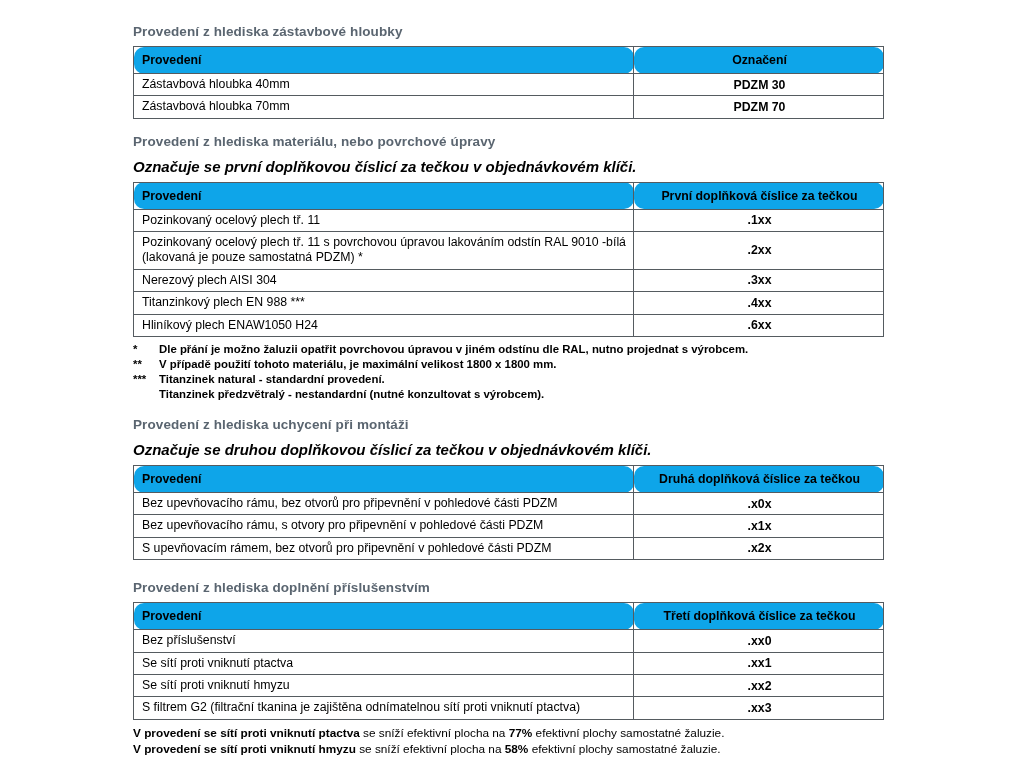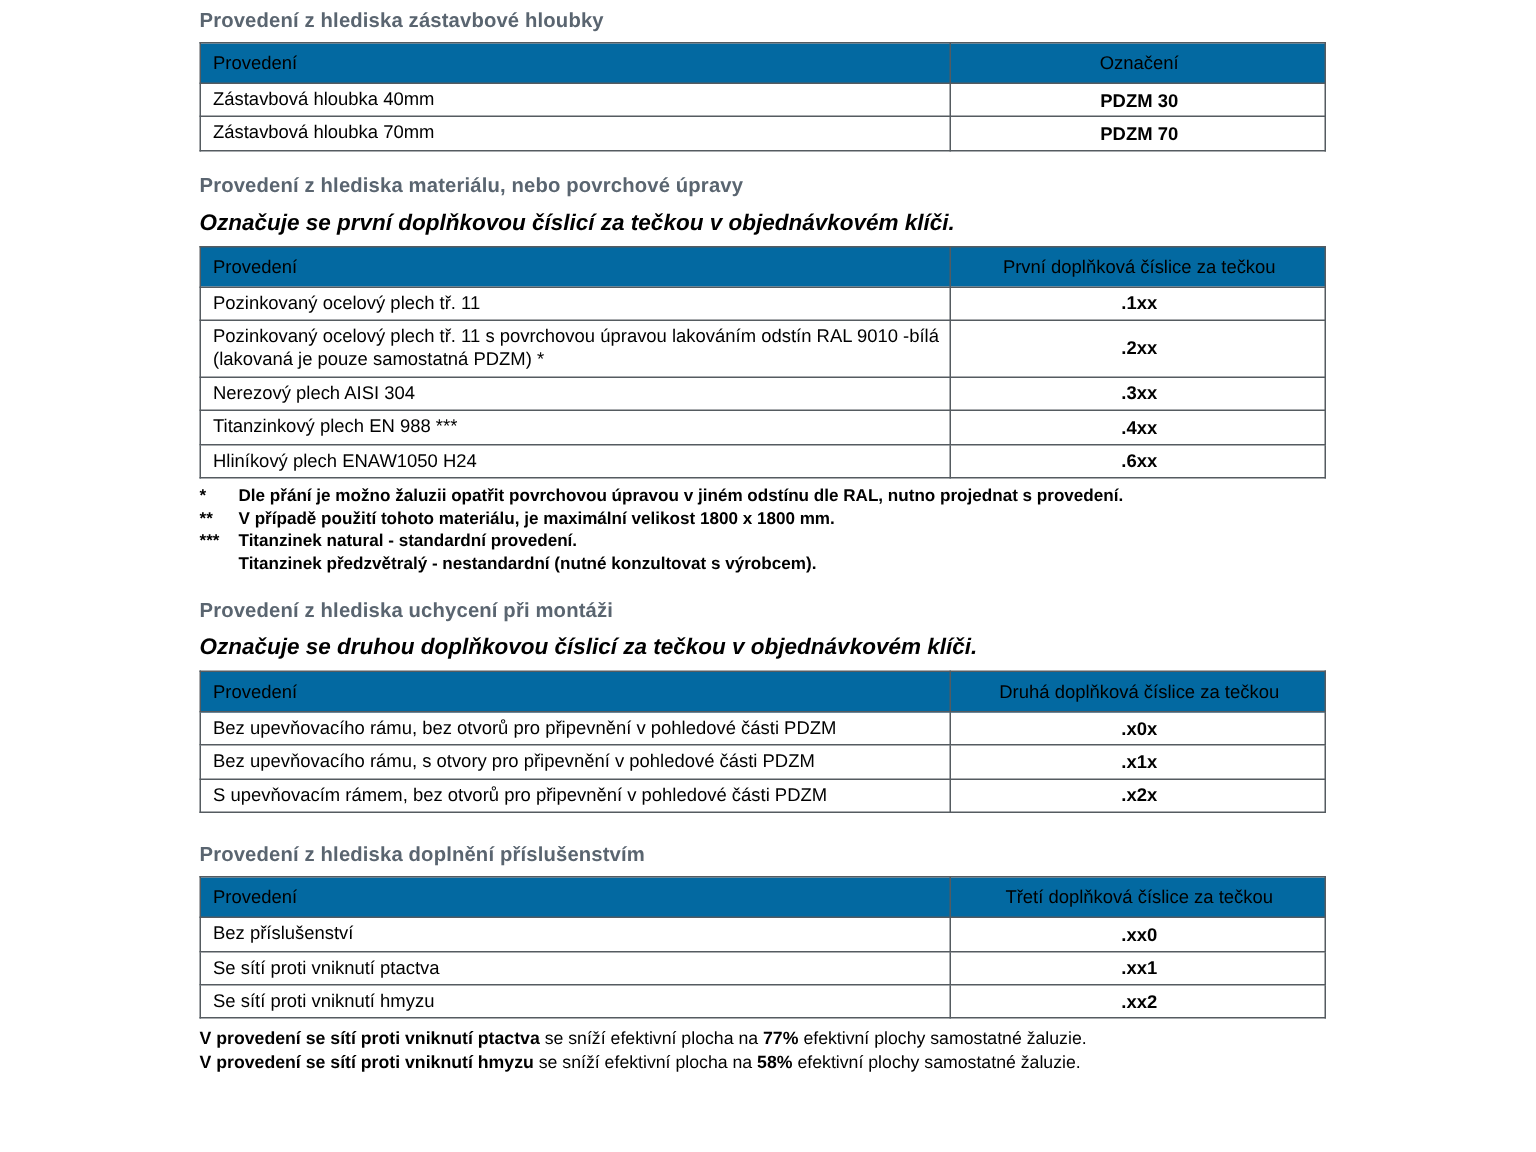--- a/index.html
+++ b/index.html
@@ -12,21 +12,21 @@
     height: 768px;
     font-family: "Liberation Sans", sans-serif;
     color: #000000;
     overflow: hidden;
   }
   .page {
     position: relative;
     width: 1024px;
     height: 768px;
     box-sizing: border-box;
-    padding: 6px 140px 0 133px;
+    padding: 24px 140px 0 133px;
   }
   h2.section-title {
     font-size: 13.5px;
     font-weight: bold;
     color: #5a6570;
     margin: 0 0 7px 0;
     letter-spacing: 0.1px;
   }
   .section {
     margin-bottom: 2px;
@@ -43,23 +43,24 @@
     width: 750px;
     table-layout: fixed;
   }
   table.spec th, table.spec td {
     border: 1px solid #555b60;
     font-size: 12.3px;
     padding: 3px 6px 3px 8px;
     vertical-align: middle;
   }
   table.spec thead th {
-    background: #0369a1;
-    font-weight: normal;
+    background: #0ea5e9;
+    font-weight: bold;
     height: 20px;
+    border-radius: 10px;
   }
   table.spec thead th.col-left {
     text-align: left;
   }
   table.spec thead th.col-right {
     text-align: center;
   }
   table.spec tbody td.c-left {
     text-align: left;
     line-height: 1.25;
@@ -160,21 +161,21 @@
         </tr>
         <tr>
           <td class="c-left">Hliníkový plech ENAW1050 H24</td>
           <td class="c-right">.6xx</td>
         </tr>
       </tbody>
     </table>
     <div class="footnotes">
       <div class="fn">
         <span class="mark">*</span>
-        <span class="txt">Dle přání je možno žaluzii opatřit povrchovou úpravou v jiném odstínu dle RAL, nutno projednat s provedení.</span>
+        <span class="txt">Dle přání je možno žaluzii opatřit povrchovou úpravou v jiném odstínu dle RAL, nutno projednat s výrobcem.</span>
       </div>
       <div class="fn">
         <span class="mark">**</span>
         <span class="txt">V případě použití tohoto materiálu, je maximální velikost 1800 x 1800 mm.</span>
       </div>
       <div class="fn">
         <span class="mark">***</span>
         <span class="txt">Titanzinek natural - standardní provedení.</span>
       </div>
       <div class="fn indent">
@@ -234,20 +235,24 @@
           <td class="c-right">.xx0</td>
         </tr>
         <tr>
           <td class="c-left">Se sítí proti vniknutí ptactva</td>
           <td class="c-right">.xx1</td>
         </tr>
         <tr>
           <td class="c-left">Se sítí proti vniknutí hmyzu</td>
           <td class="c-right">.xx2</td>
         </tr>
+        <tr>
+          <td class="c-left">S filtrem G2 (filtrační tkanina je zajištěna odnímatelnou sítí proti vniknutí ptactva)</td>
+          <td class="c-right">.xx3</td>
+        </tr>
       </tbody>
     </table>
     <div class="closing">
       <div>
         <span class="b">V provedení se sítí proti vniknutí ptactva</span><span> se sníží efektivní plocha na </span><span class="b">77%</span><span> efektivní plochy samostatné žaluzie.</span>
       </div>
       <div>
         <span class="b">V provedení se sítí proti vniknutí hmyzu</span><span> se sníží efektivní plocha na </span><span class="b">58%</span><span> efektivní plochy samostatné žaluzie.</span>
       </div>
     </div>

